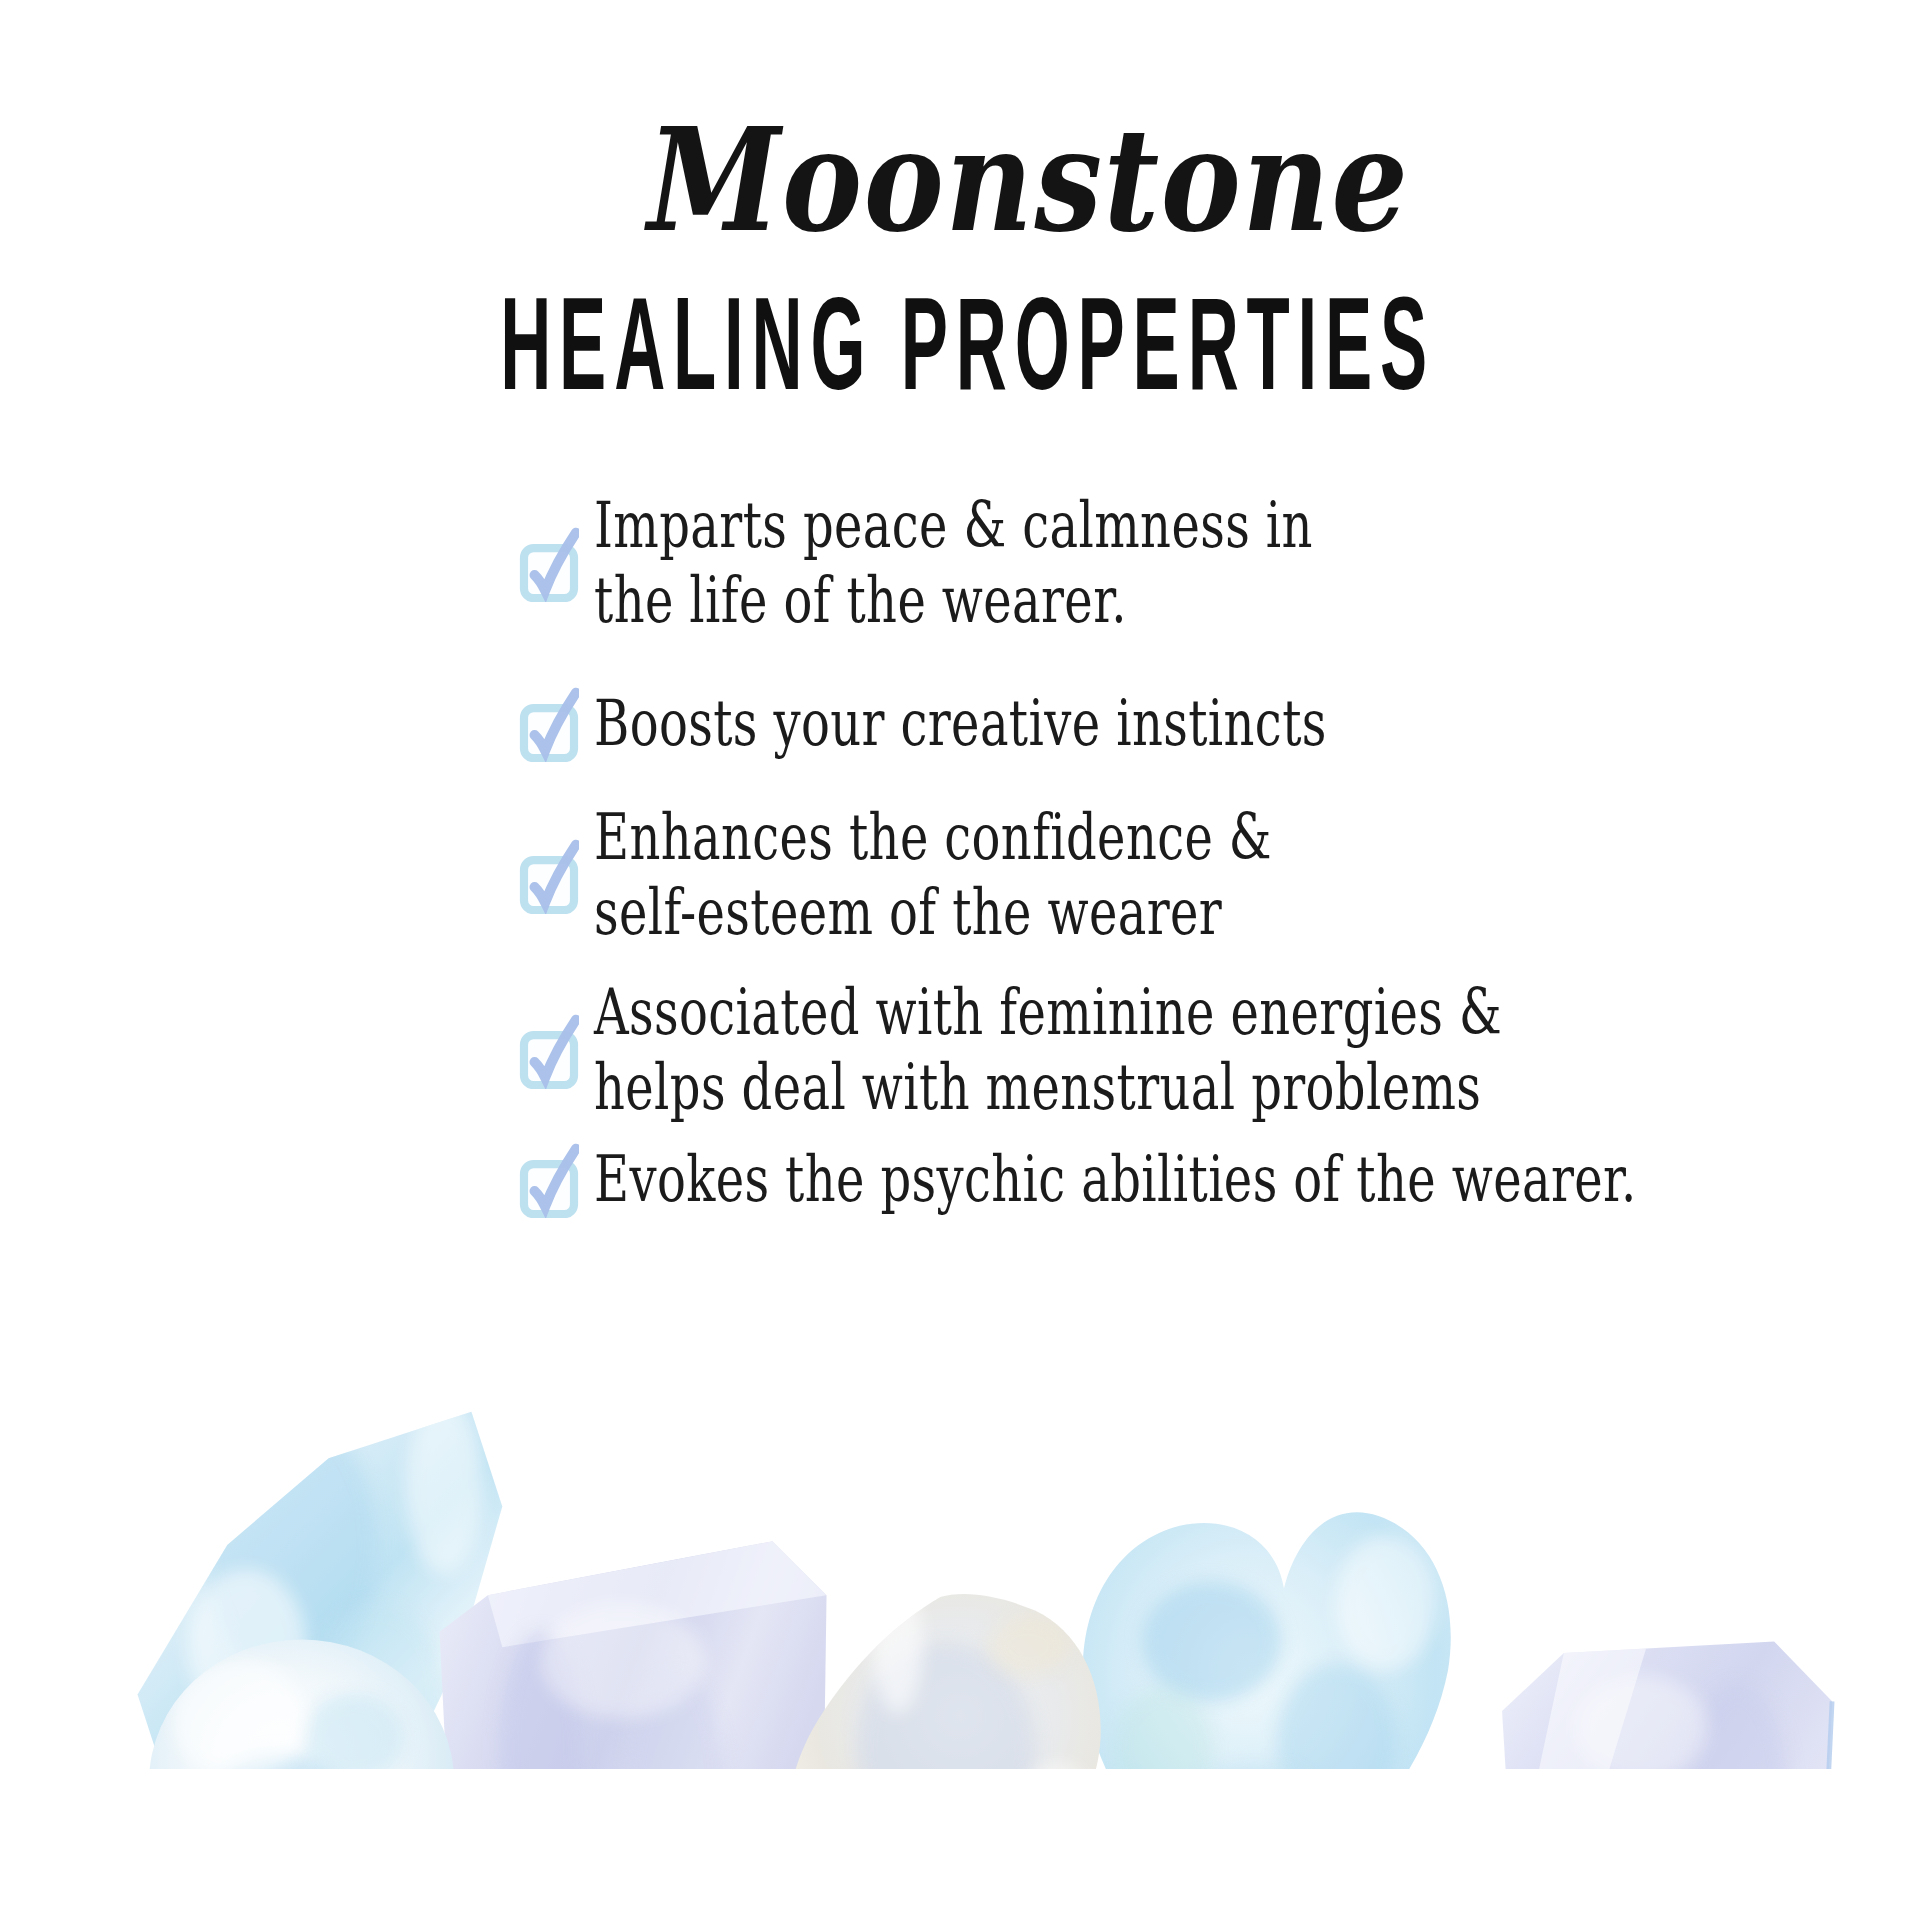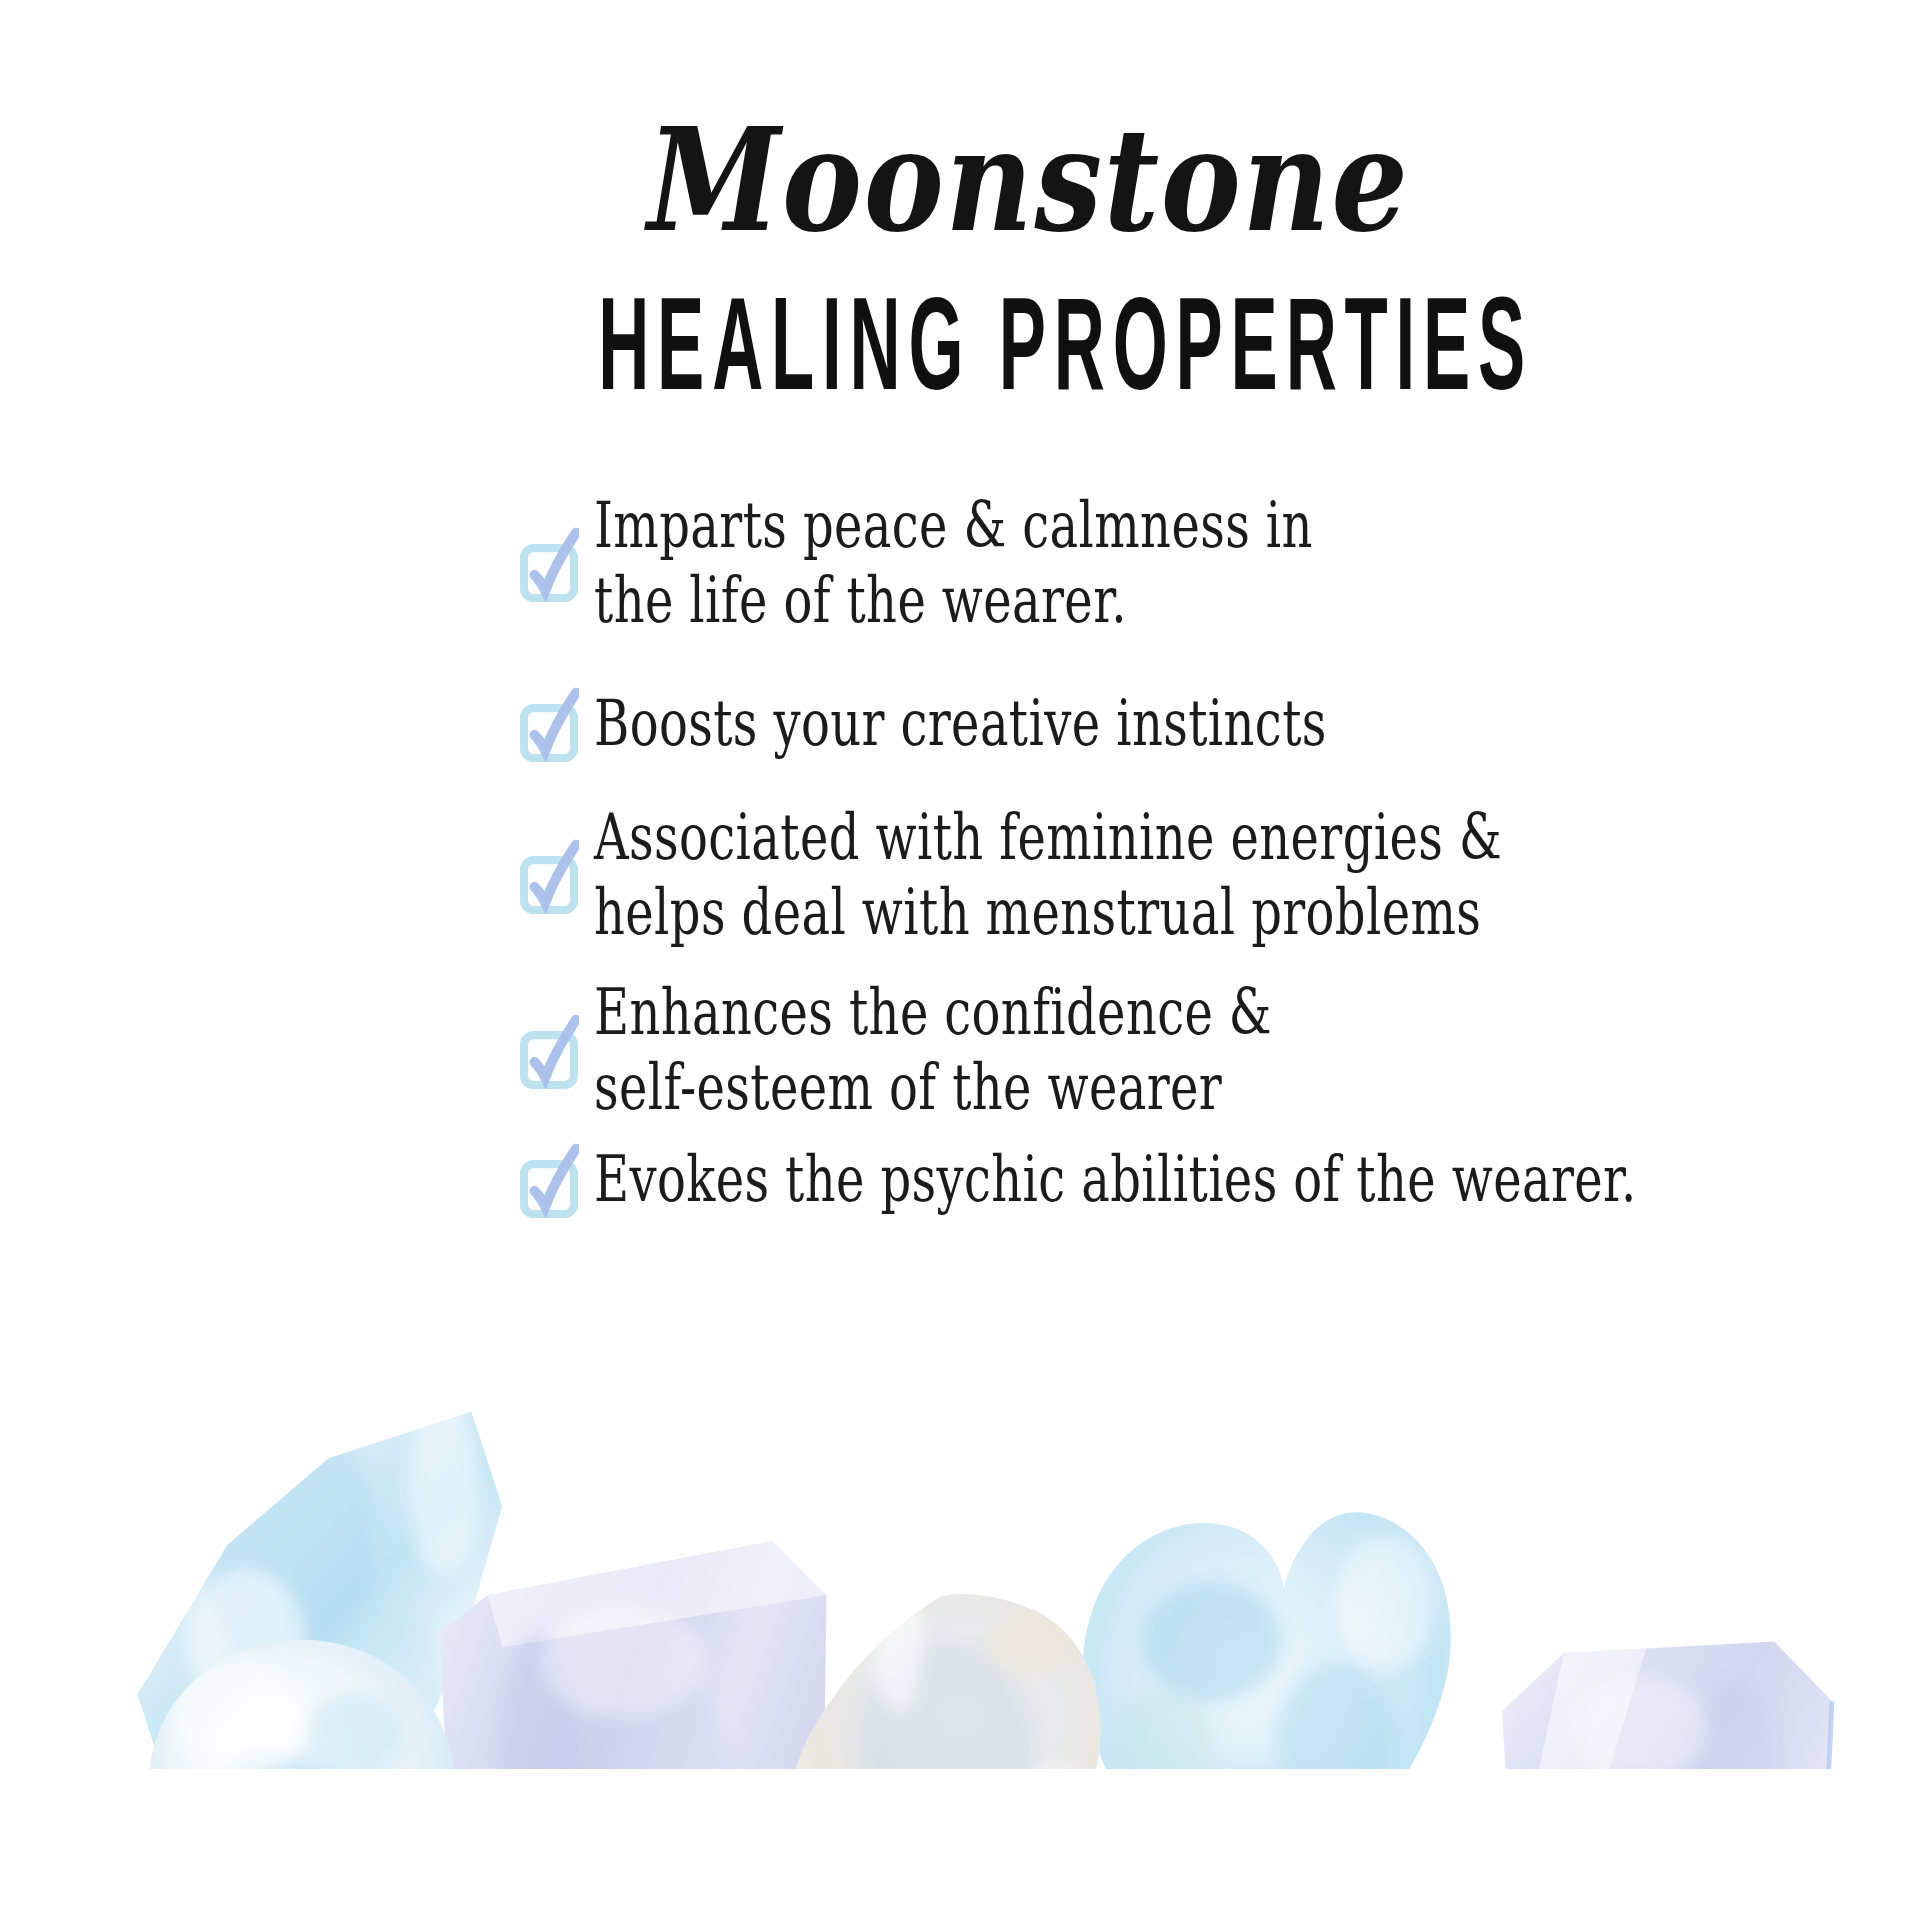--- a/index.html
+++ b/index.html
@@ -33,21 +33,21 @@
     transform-origin: center;
     letter-spacing: 1.9px;
     white-space: nowrap;
   }
   .subtitle {
     position: absolute;
     top: 278px;
     left: 102px;
     width: 1829px;
     margin: 0;
-    text-align: right;
+    text-align: left;
     font-family: "Liberation Sans", sans-serif;
     font-weight: 700;
     font-size: 131px;
     line-height: 1.0;
     color: #101010;
     white-space: nowrap;
   }
   .subtitle .s-inner {
     display: inline-block;
     transform: scaleX(0.54);
@@ -128,35 +128,35 @@
   </div>
 
   <div class="item">
     <span class="check-icon">
       <svg viewBox="0 0 62 80">
         <rect x="5" y="24" width="52" height="52" rx="10" fill="#fcfeff" stroke="#bee1f0" stroke-width="8.5"></rect>
         <path d="M16 52 C20 56 24 62 27 68 C35 47 47 26 59 8" stroke="#a9c0e9" stroke-width="10.5" fill="none" stroke-linecap="round" opacity="0.96"></path>
       </svg>
     </span>
     <div class="item-text">
+      <span class="line">Enhances the confidence &amp;</span>
+      <span class="line">self-esteem of the wearer</span>
+    </div>
+  </div>
+
+  <div class="item">
+    <span class="check-icon">
+      <svg viewBox="0 0 62 80">
+        <rect x="5" y="24" width="52" height="52" rx="10" fill="#fcfeff" stroke="#bee1f0" stroke-width="8.5"></rect>
+        <path d="M16 52 C20 56 24 62 27 68 C35 47 47 26 59 8" stroke="#a9c0e9" stroke-width="10.5" fill="none" stroke-linecap="round" opacity="0.96"></path>
+      </svg>
+    </span>
+    <div class="item-text">
       <span class="line">Associated with feminine energies &amp;</span>
       <span class="line">helps deal with menstrual problems</span>
-    </div>
-  </div>
-
-  <div class="item">
-    <span class="check-icon">
-      <svg viewBox="0 0 62 80">
-        <rect x="5" y="24" width="52" height="52" rx="10" fill="#fcfeff" stroke="#bee1f0" stroke-width="8.5"></rect>
-        <path d="M16 52 C20 56 24 62 27 68 C35 47 47 26 59 8" stroke="#a9c0e9" stroke-width="10.5" fill="none" stroke-linecap="round" opacity="0.96"></path>
-      </svg>
-    </span>
-    <div class="item-text">
-      <span class="line">Enhances the confidence &amp;</span>
-      <span class="line">self-esteem of the wearer</span>
     </div>
   </div>
 
   <div class="item">
     <span class="check-icon">
       <svg viewBox="0 0 62 80">
         <rect x="5" y="24" width="52" height="52" rx="10" fill="#fcfeff" stroke="#bee1f0" stroke-width="8.5"></rect>
         <path d="M16 52 C20 56 24 62 27 68 C35 47 47 26 59 8" stroke="#a9c0e9" stroke-width="10.5" fill="none" stroke-linecap="round" opacity="0.96"></path>
       </svg>
     </span>

